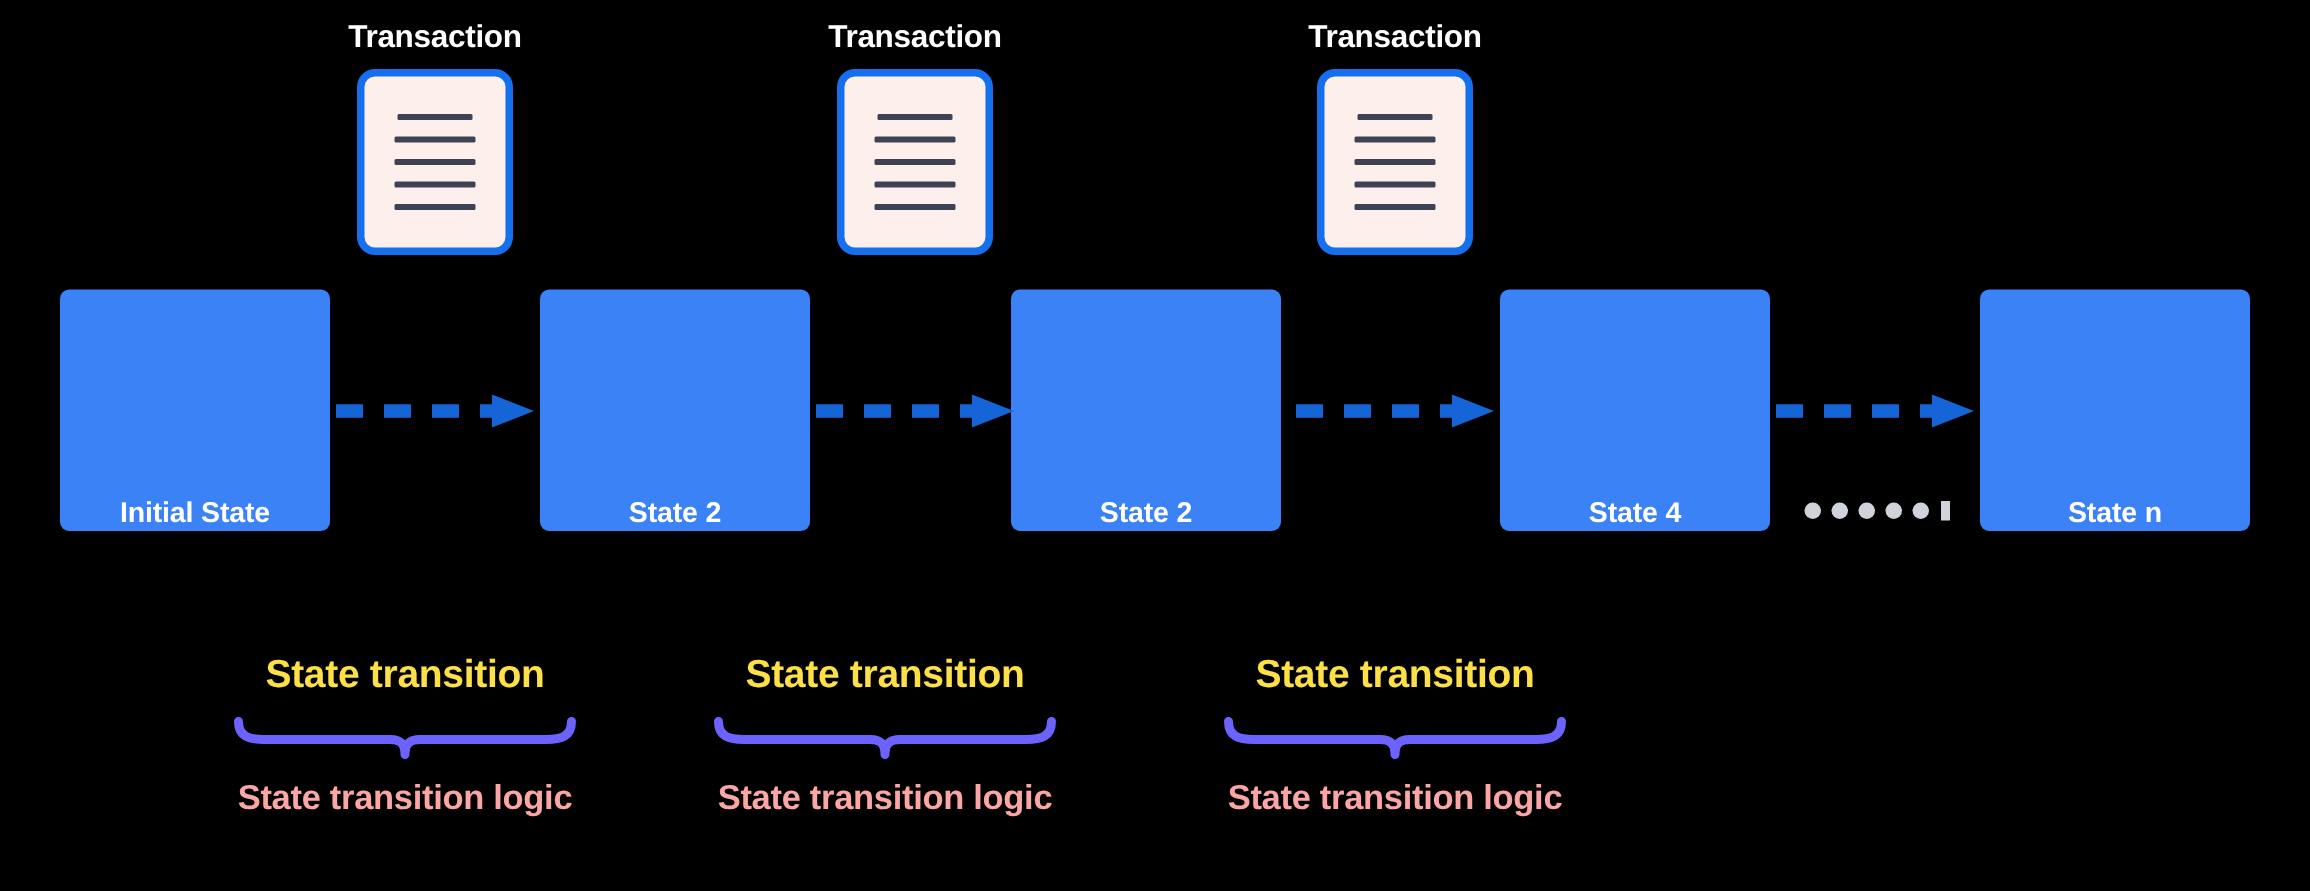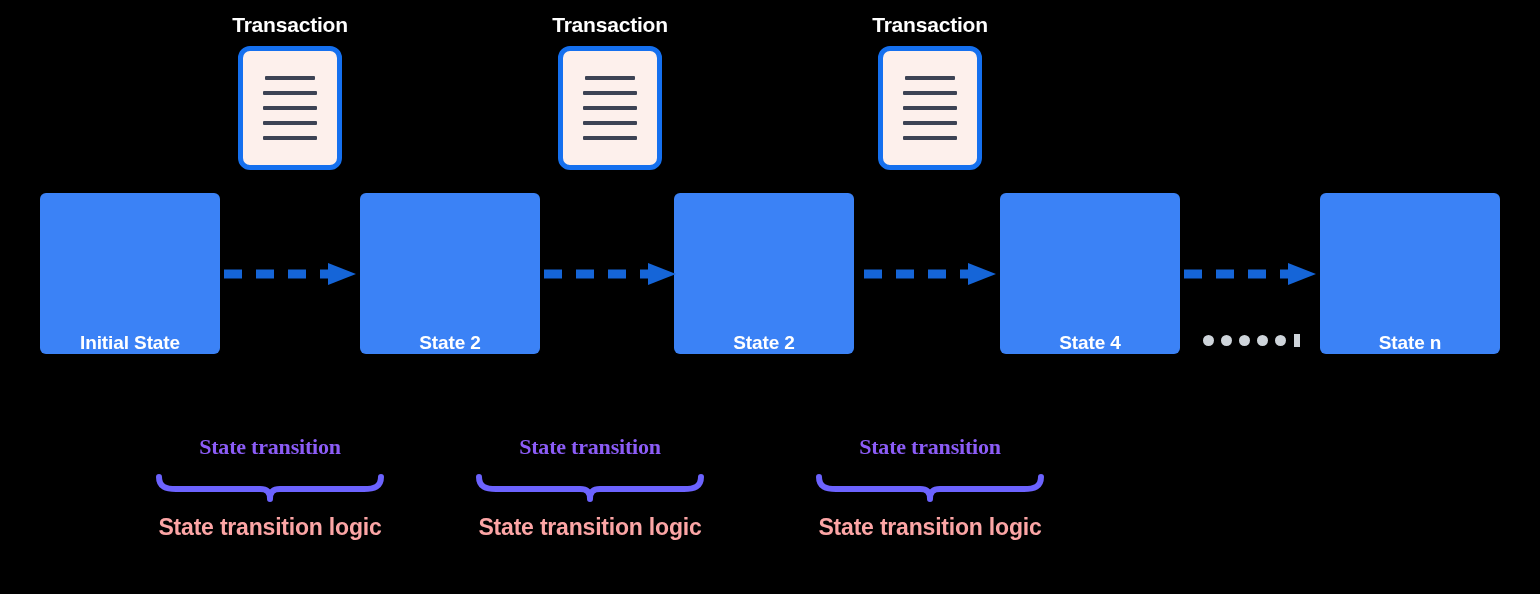--- a/index.html
+++ b/index.html
@@ -116,27 +116,26 @@
   
   .trans-group {
     position: absolute;
     top: 436px;
     width: 260px;
     display: flex;
     flex-direction: column;
     align-items: center;
   }
   .trans-title {
-    font-size: 22px;
-    font-weight: bold;
-    color: #8b5cf6;
+    font-size: 26px;
+    font-weight: bold;
+    color: #fde047;
     line-height: 1;
     white-space: nowrap;
     letter-spacing: -0.2px;
-    font-family: Liberation Serif, serif;
   }
   .brace {
     margin-top: 16px;
     width: 228px;
     height: 28px;
   }
   .brace svg { display: block; }
   .trans-logic {
     margin-top: 14px;
     font-size: 23px;

